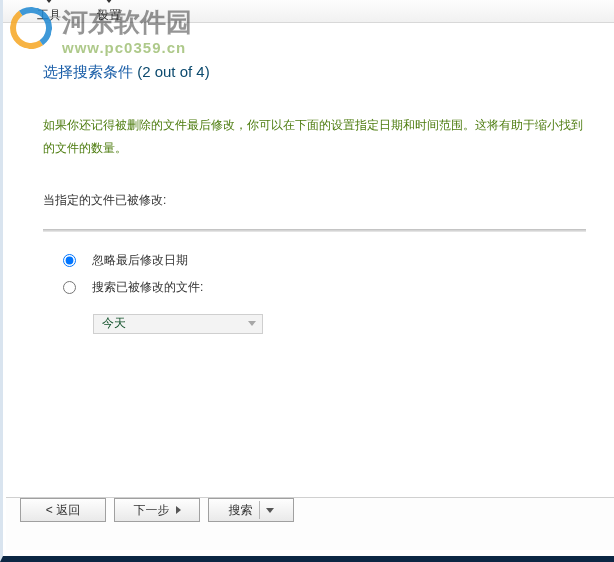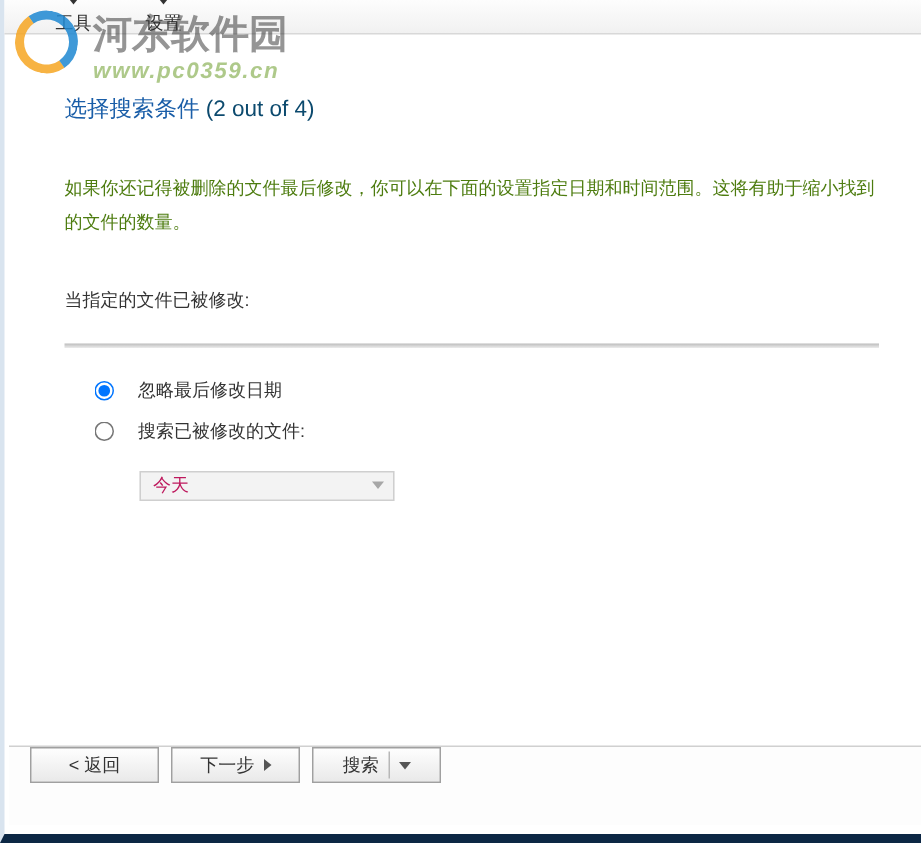--- a/index.html
+++ b/index.html
@@ -83,21 +83,20 @@
   }
   .wm-text-url {
     position: absolute;
     left: 54px;
     top: 34px;
     font-size: 15px;
     font-weight: bold;
     letter-spacing: 1px;
     color: rgba(120,165,60,0.7);
     white-space: nowrap;
-    font-style: italic;
   }
   
   .content {
     position: relative;
     padding: 40px 28px 0 40px;
   }
   .page-title {
     color: #1a5ea8;
     font-size: 15px;
     margin-bottom: 32px;
@@ -134,21 +133,21 @@
   .radio-row input[type=radio] {
     margin: 0;
   }
   .dropdown {
     margin-left: 50px;
     margin-top: 18px;
     width: 170px;
     height: 20px;
     border: 1px solid #cfcfcf;
     background: #f3f3f3;
-    color: #be185d;
+    color: #14532d;
     display: flex;
     align-items: center;
     justify-content: space-between;
     padding: 0 6px 0 8px;
     box-sizing: border-box;
     font-size: 12px;
   }
   .dropdown .dd-tri {
     width: 0;
     height: 0;

